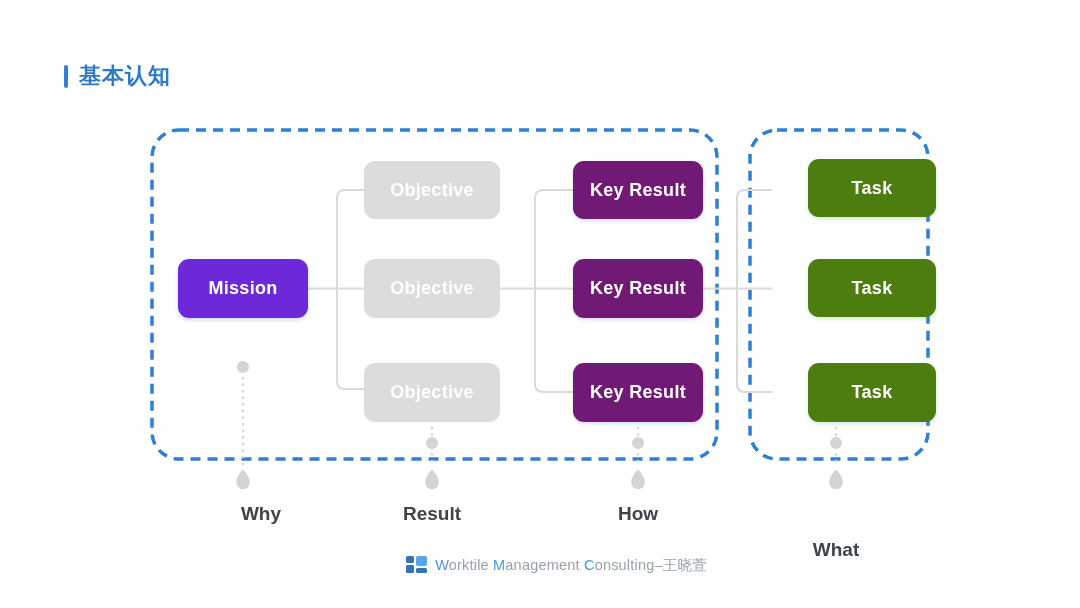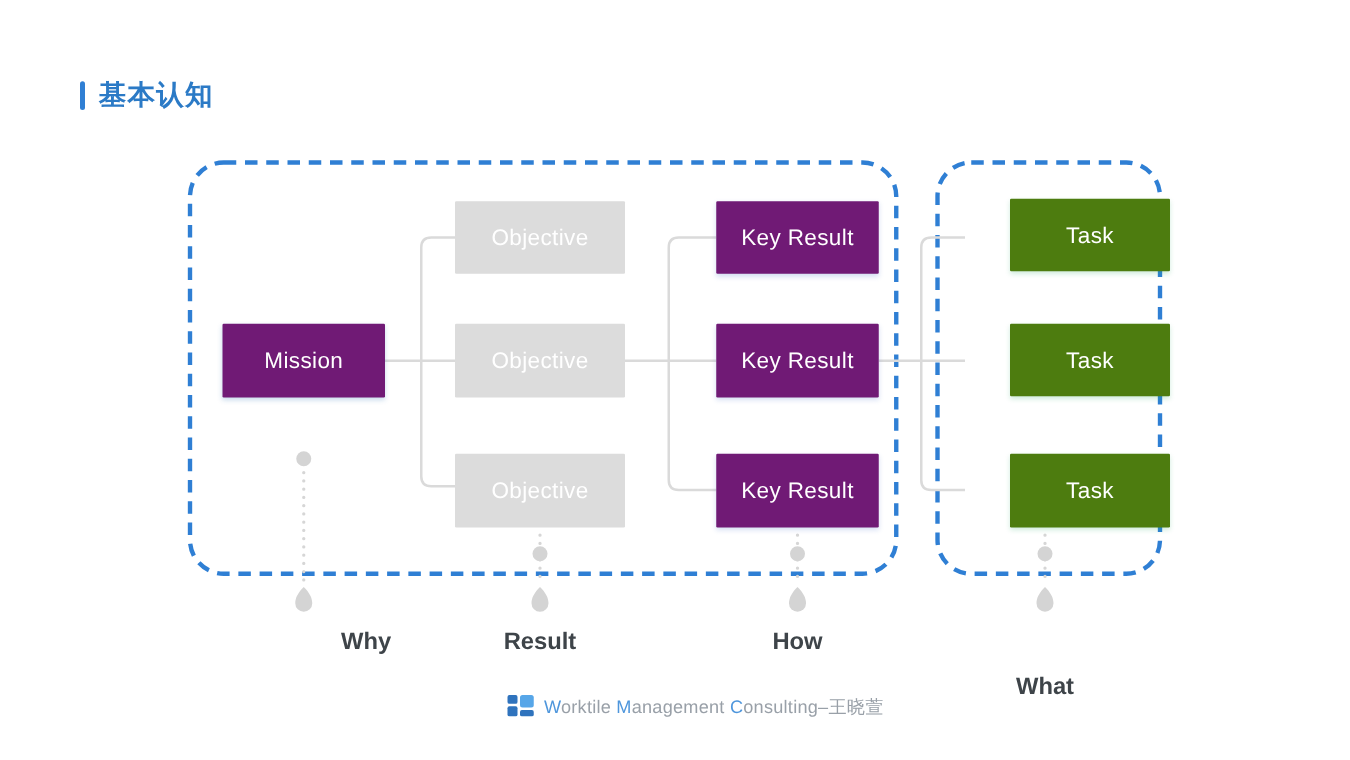--- a/index.html
+++ b/index.html
@@ -57,30 +57,30 @@
     stroke: #d6d6d6;
     stroke-width: 2.6;
     stroke-dasharray: 0.1 6.5;
     stroke-linecap: round;
   }
   .marker { fill: #d4d4d4; }
 
   
   .node {
     position: absolute;
-    border-radius: 1px;
+    border-radius: 11px;
     display: flex;
     align-items: center;
     justify-content: center;
     color: #ffffff;
     font-size: 18px;
-    font-weight: 400;
+    font-weight: 700;
     letter-spacing: 0.3px;
   }
-  .node-mission { background: #701a75; box-shadow: 0 2px 4px rgba(35,110,180,0.25); }
+  .node-mission { background: #6d28d9; box-shadow: 0 2px 4px rgba(35,110,180,0.25); }
   .node-objective { background: #dcdcdc; color: #ffffff; }
   .node-keyresult { background: #701a75; box-shadow: 0 2px 4px rgba(70,110,200,0.22); }
   .node-task { background: #4d7c0f; box-shadow: 0 2px 4px rgba(40,170,100,0.22); margin-left: 36px; }
 
   
   .q-label {
     position: absolute;
     top: 503px;
     width: 140px;
     text-align: center;
@@ -167,21 +167,21 @@
   <div class="node node-objective" style="left:364px; top:363px; width:136px; height:59px;">Objective</div>
 
   <div class="node node-keyresult" style="left:573px; top:161px; width:130px; height:58px;">Key Result</div>
   <div class="node node-keyresult" style="left:573px; top:259px; width:130px; height:59px;">Key Result</div>
   <div class="node node-keyresult" style="left:573px; top:363px; width:130px; height:59px;">Key Result</div>
 
   <div class="node node-task" style="left:772px; top:159px; width:128px; height:58px;">Task</div>
   <div class="node node-task" style="left:772px; top:259px; width:128px; height:58px;">Task</div>
   <div class="node node-task" style="left:772px; top:363px; width:128px; height:59px;">Task</div>
 
-  <div class="q-label" style="left:173px;text-align:right;">Why</div>
+  <div class="q-label" style="left:191px;">Why</div>
   <div class="q-label" style="left:362px;">Result</div>
   <div class="q-label" style="left:568px;">How</div>
   <div class="q-label" style="left:766px;margin-top:36px;">What</div>
 
   <div class="footer">
     <span class="logo">
       <div class="logo-a"></div>
         <div class="logo-b"></div>
         <div class="logo-c"></div>
         <div class="logo-d"></div>

